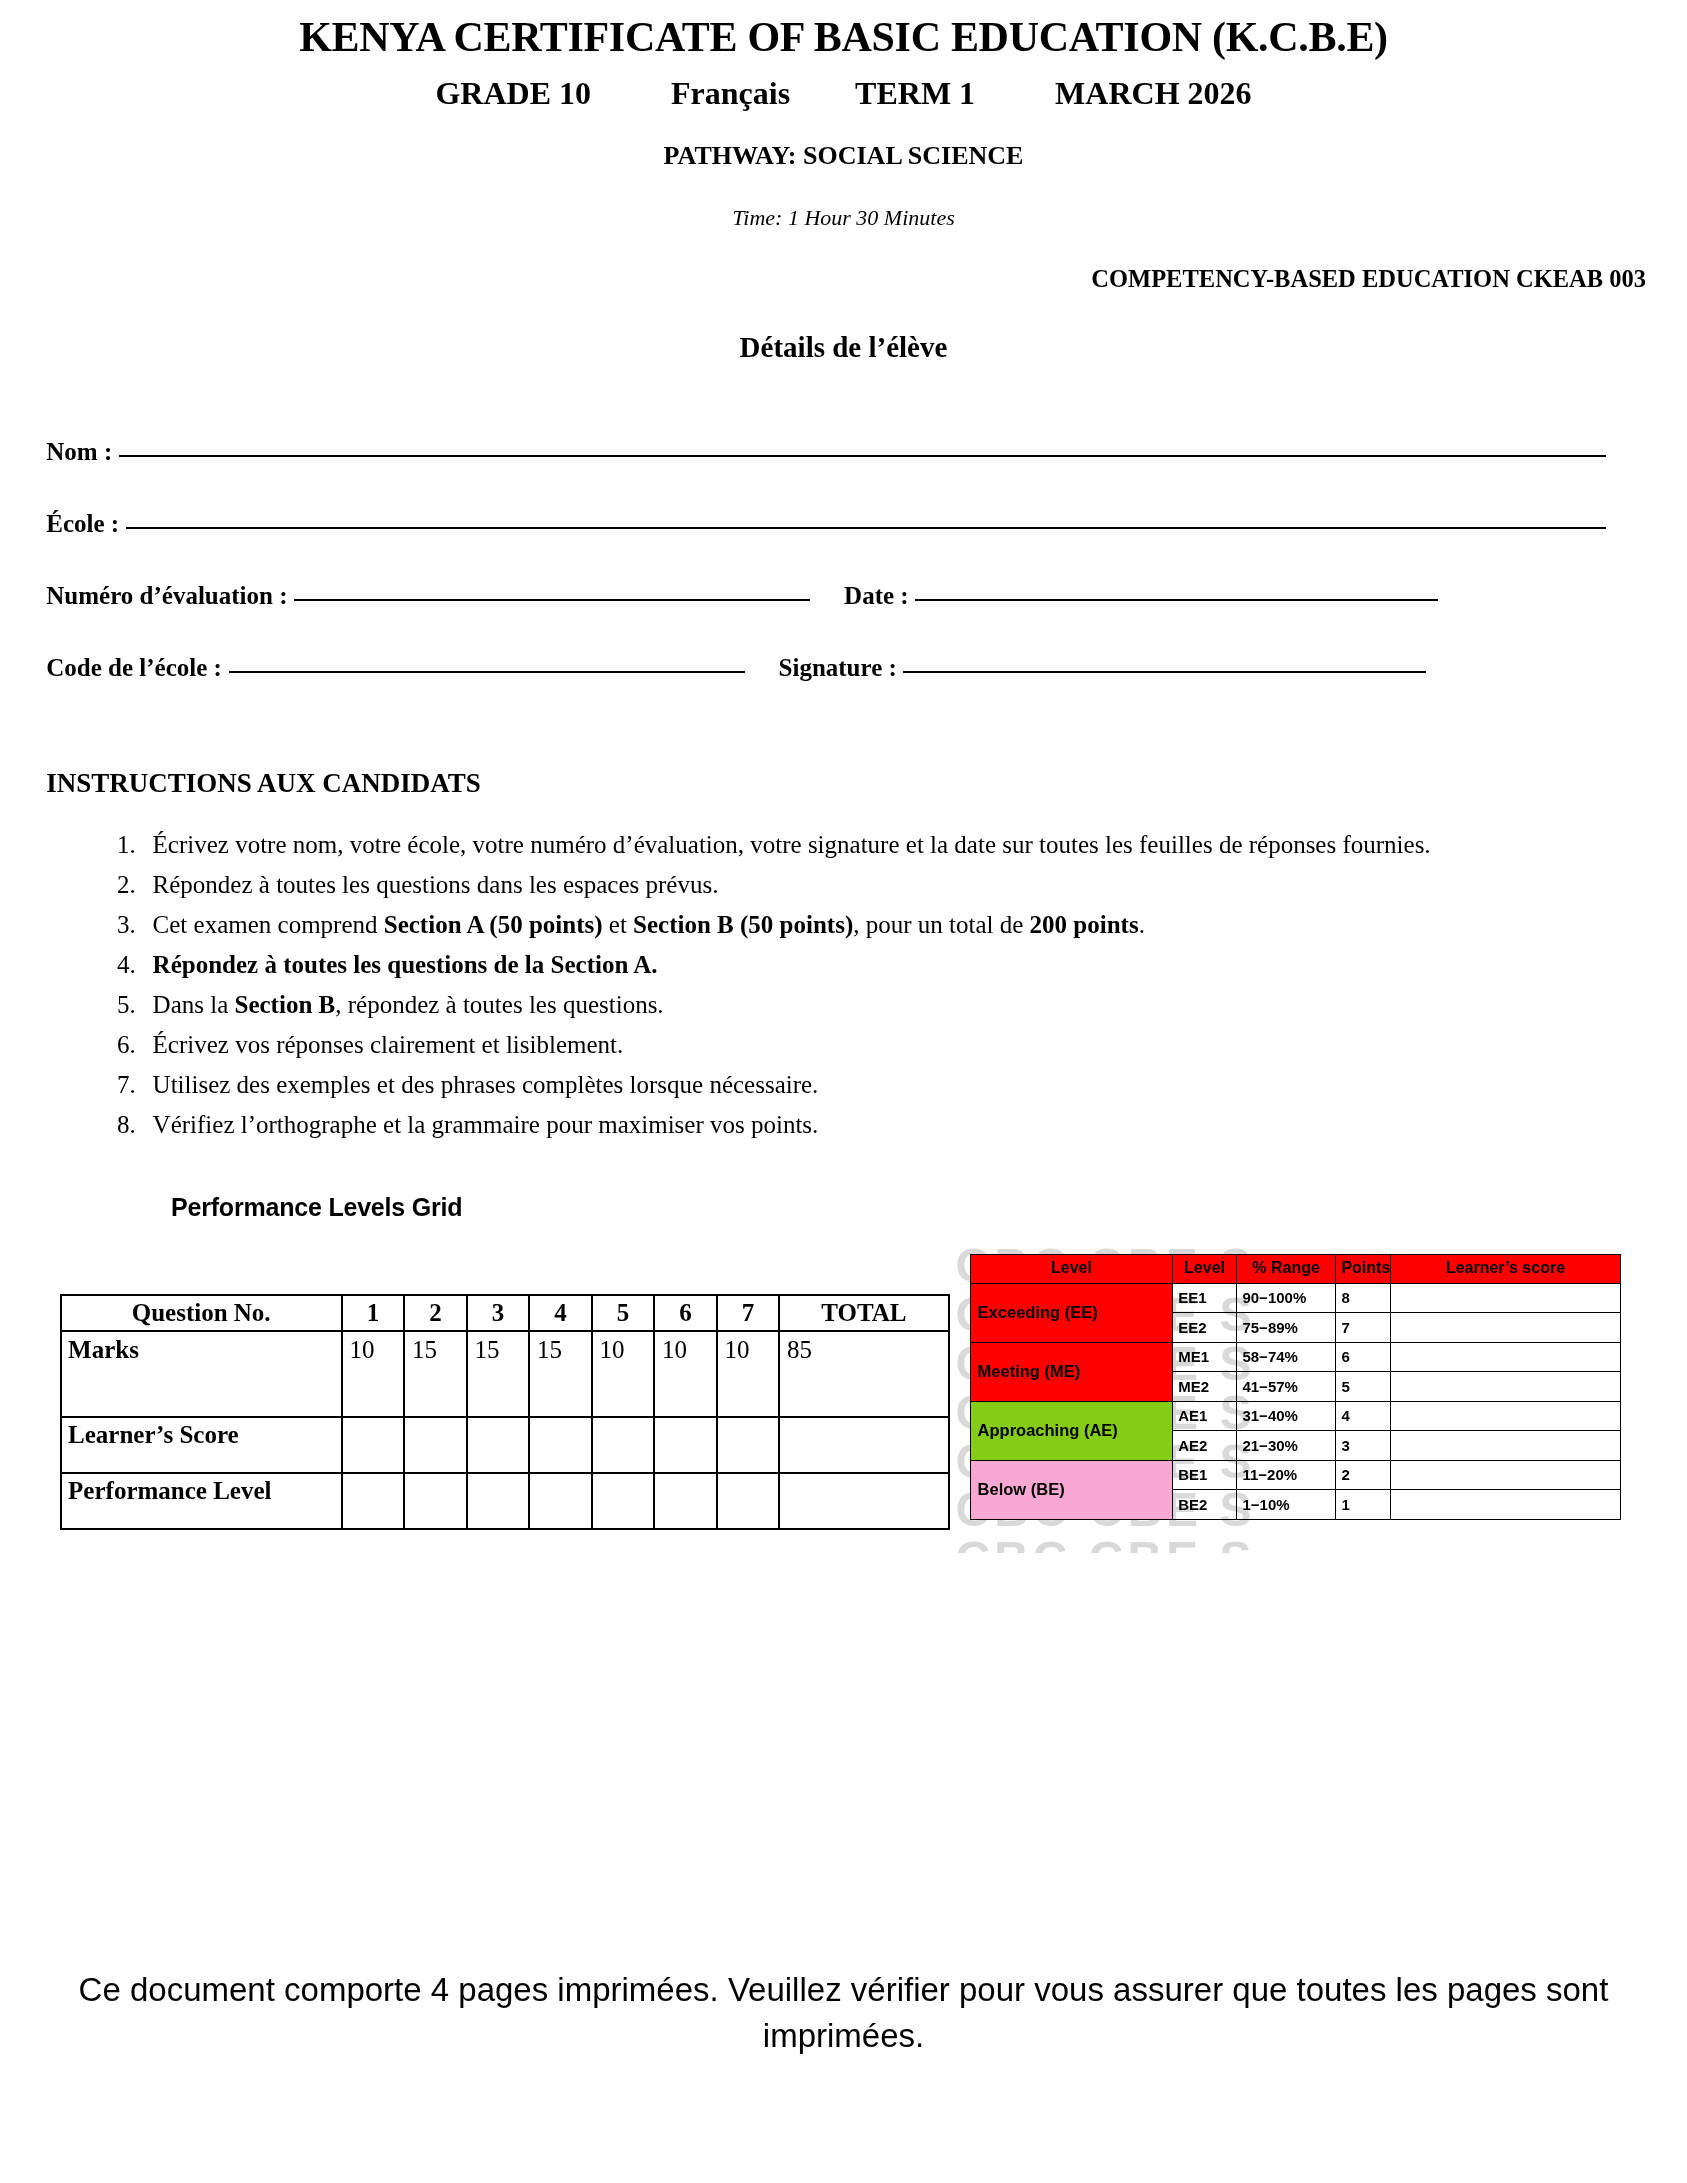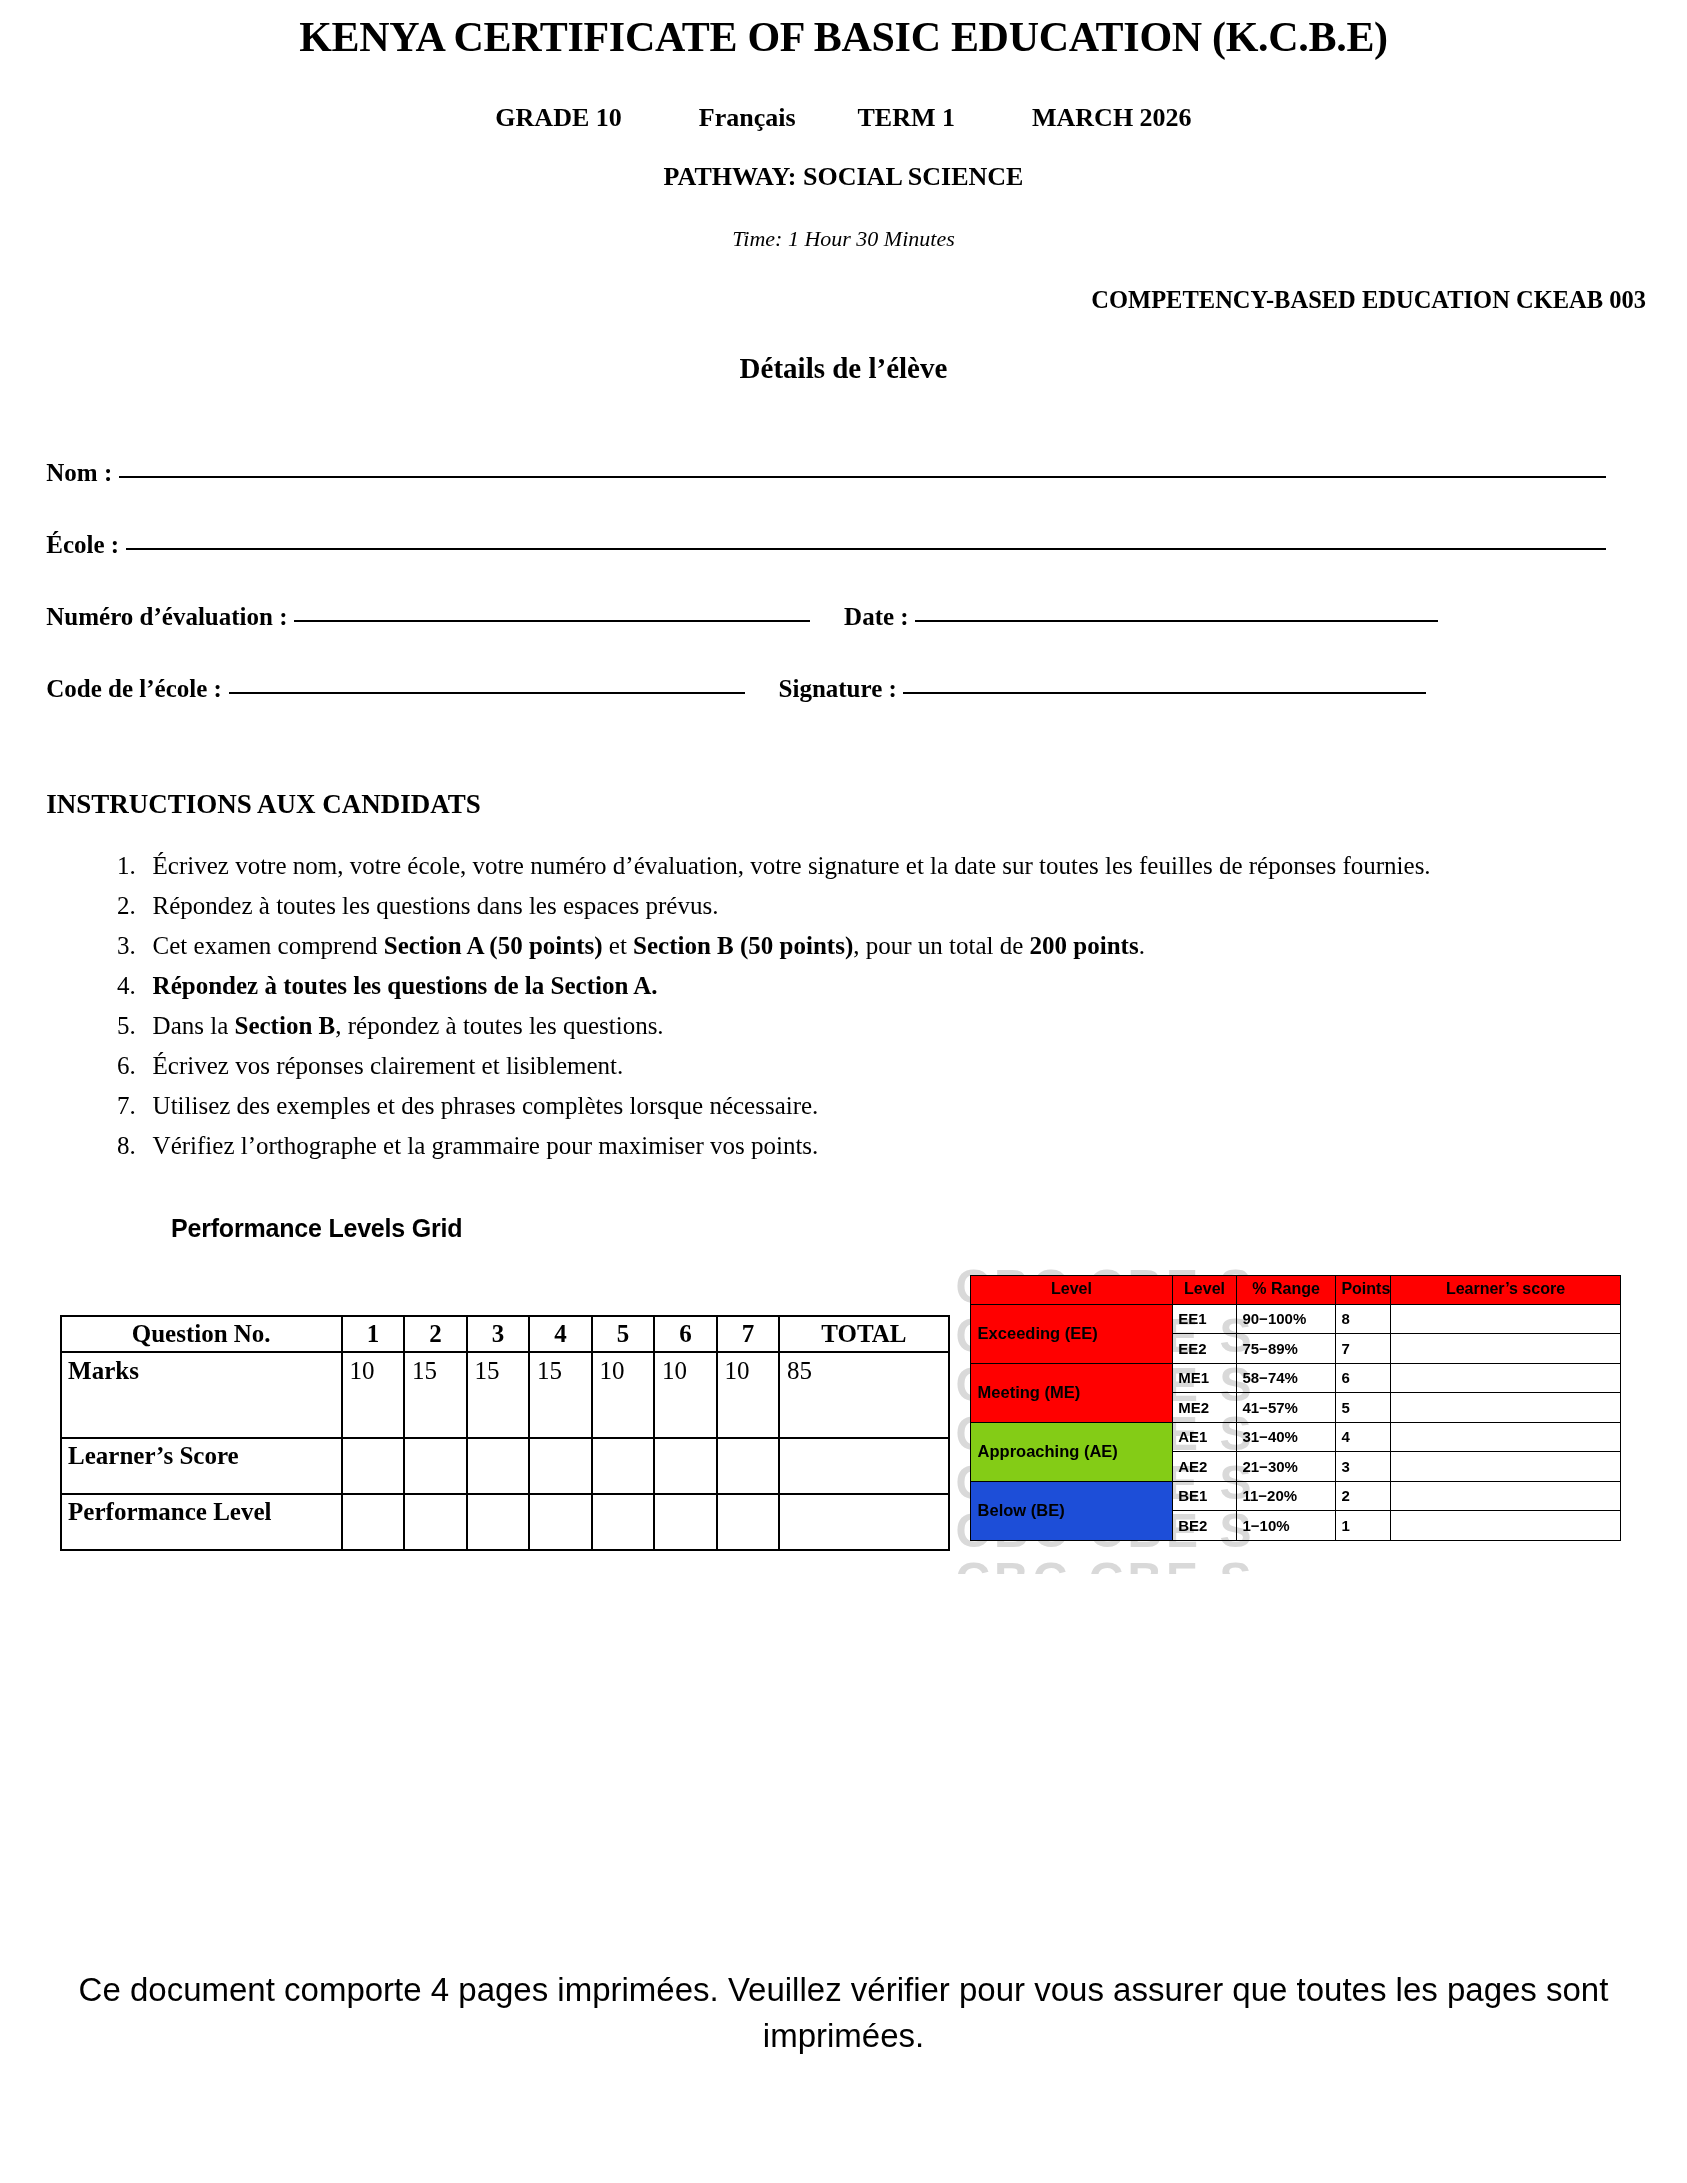--- a/index.html
+++ b/index.html
@@ -26,23 +26,23 @@
   .doc-title {
     font-size: 42px;
     font-weight: bold;
     text-align: center;
     line-height: 1.05;
     letter-spacing: -0.3px;
     margin: 14.6px 0 0 0;
     white-space: nowrap;
   }
   .subject-line {
-    margin-top: 44px;
-    text-align: center;
-    font-size: 26px;
+    margin-top: 16px;
+    text-align: center;
+    font-size: 32px;
     font-weight: bold;
   }
   .subject-line span { display: inline-block; }
   .sl-gap-a { width: 64px; }
   .sl-gap-b { width: 49px; }
   .sl-gap-c { width: 64px; }
   .pathway-line {
     margin-top: 29px;
     text-align: center;
     font-size: 26px;
@@ -451,21 +451,21 @@
             <td class="score"></td>
           </tr>
           <tr>
             <td class="body">AE2</td>
             <td class="body">21−30%</td>
             <td class="body">3</td>
             <td class="score"></td>
           </tr>
 
           <tr>
-            <td class="lvl-group" rowspan="2" style="background-color: #1d4ed8;">Below (BE)</td>
+            <td class="lvl-group" rowspan="2" style="background-color: #f9a8d4;">Below (BE)</td>
             <td class="body">BE1</td>
             <td class="body">11−20%</td>
             <td class="body">2</td>
             <td class="score"></td>
           </tr>
           <tr>
             <td class="body">BE2</td>
             <td class="body">1−10%</td>
             <td class="body">1</td>
             <td class="score"></td>

